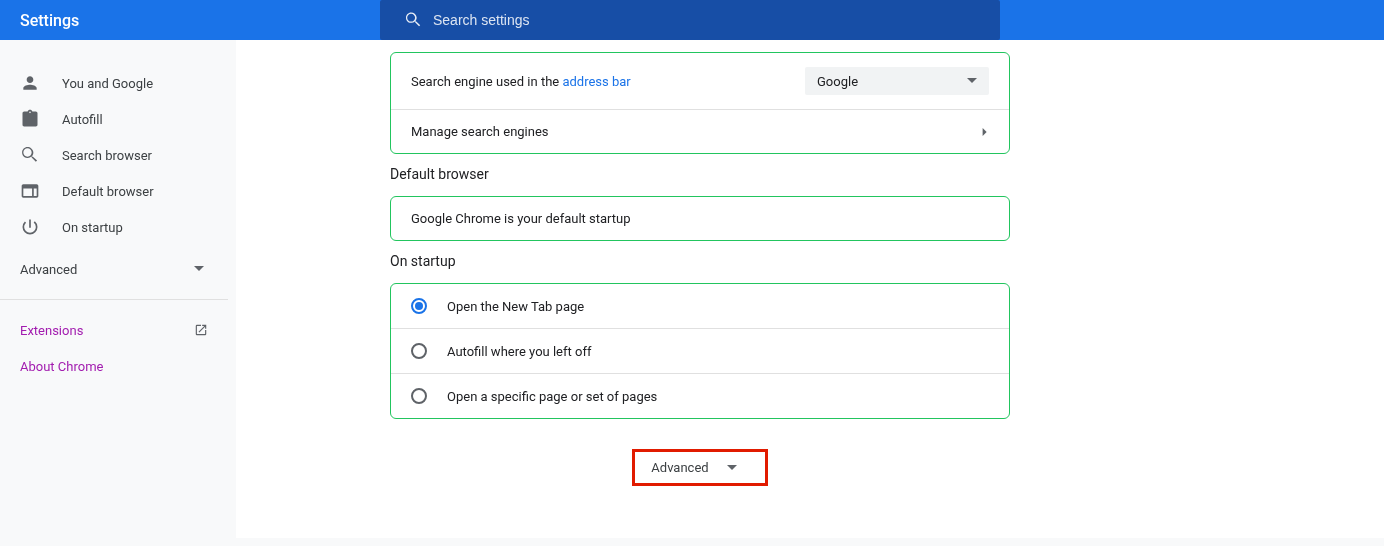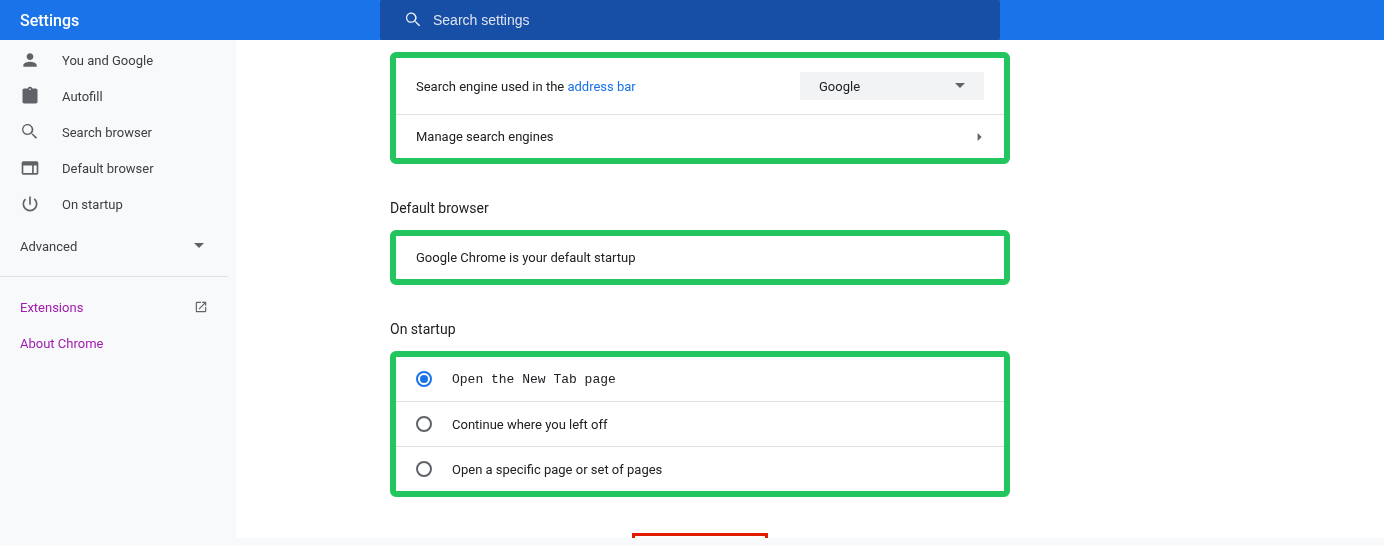--- a/index.html
+++ b/index.html
@@ -51,21 +51,21 @@
     width: 100%;
   }
   .search-input::placeholder { color: rgba(255,255,255,.85); }
 
   .layout { display: flex; height: calc(546px - 48px); }
   .sidebar {
     width: 236px;
     background: #f8f9fa;
     font-size: 13px;
   }
-  .nav-list { list-style: none; padding-top: 2px; }
+  .nav-list { list-style: none; padding-top: 25px; }
   .nav-item {
     display: flex;
     align-items: center;
     height: 36px;
     padding: 0 20px;
     color: #3c4043;
     cursor: pointer;
   }
   .nav-icon {
     width: 20px; height: 20px;
@@ -98,43 +98,43 @@
   .main {
     flex: 1;
     background: #fff;
     overflow-y: auto;
     padding-left: 154px;
     padding-right: 40px;
     padding-top: 12px;
   }
   .content-col { width: 620px; }
   .card {
-    border: 6px solid #22c55e;
+    border: 1px solid #22c55e;
     border-radius: 6px;
     background: #fff;
-    margin-bottom: 36px;
+    margin-bottom: 12px;
     overflow: hidden;
   }
   .card-row {
     display: flex;
     align-items: center;
     justify-content: space-between;
     padding: 14px 20px;
     font-size: 13px;
     color: #202124;
     border-top: 1px solid #e0e0e0;
   }
   .card-row:first-child { border-top: none; }
   .link { color: #1a73e8; cursor: pointer; }
   .select {
     background: #f1f3f4;
     border: none;
     height: 28px;
     width: 184px;
-    padding: 0 19px;
+    padding: 0 12px;
     display: flex;
     align-items: center;
     justify-content: space-between;
     font-size: 13px;
     cursor: pointer;
     border-radius: 2px;
   }
   .select-arrow { width: 10px; height: 10px; fill: #5f6368; }
   .row-arrow { width: 8px; height: 8px; fill: #5f6368; }
 
@@ -144,21 +144,21 @@
     margin: 10px 0 14px 0;
     font-weight: 400;
   }
   .radio-row {
     display: flex;
     align-items: center;
     padding: 14px 20px;
     border-top: 1px solid #e0e0e0;
     cursor: pointer;
   }
-  .radio-row:first-child { border-top: none; font-family: Liberation Mono, monospace; }
+  .radio-row:first-child { border-top: none; }
   .radio {
     width: 16px; height: 16px;
     border: 2px solid #5f6368;
     border-radius: 50%;
     margin-right: 20px;
     display: flex;
     align-items: center;
     justify-content: center;
   }
   .radio.checked { border-color: #1a73e8; }
@@ -283,21 +283,21 @@
       </div>
 
       <div class="section-title">On startup</div>
       <div class="card">
         <div class="radio-row">
           <div class="radio checked"></div>
           <span>Open the New Tab page</span>
         </div>
         <div class="radio-row">
           <div class="radio"></div>
-          <span>Continue where you left off</span>
+          <span>Autofill where you left off</span>
         </div>
         <div class="radio-row">
           <div class="radio"></div>
           <span>Open a specific page or set of pages</span>
         </div>
       </div>
 
       <div class="advanced-footer">
         <div class="advanced-btn">
           <span>Advanced</span>

